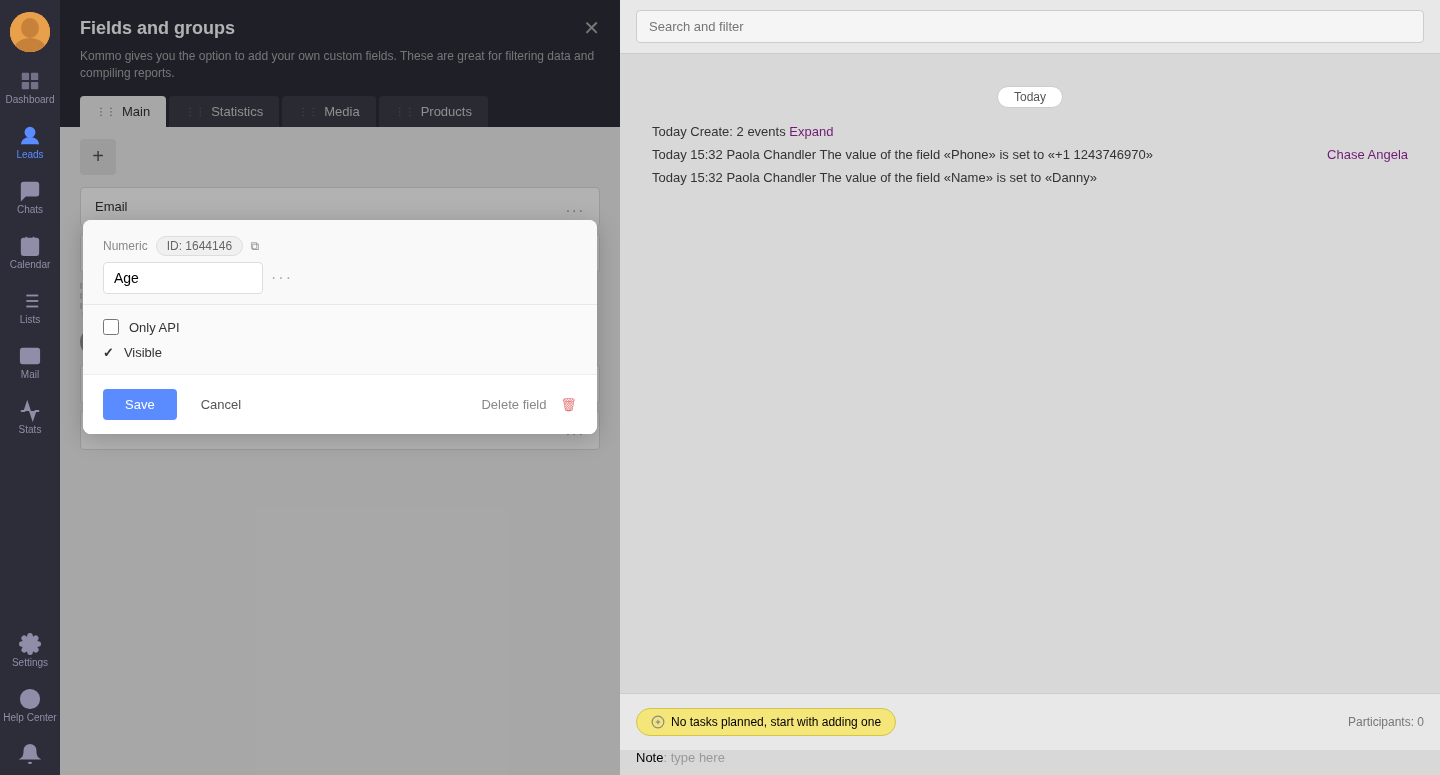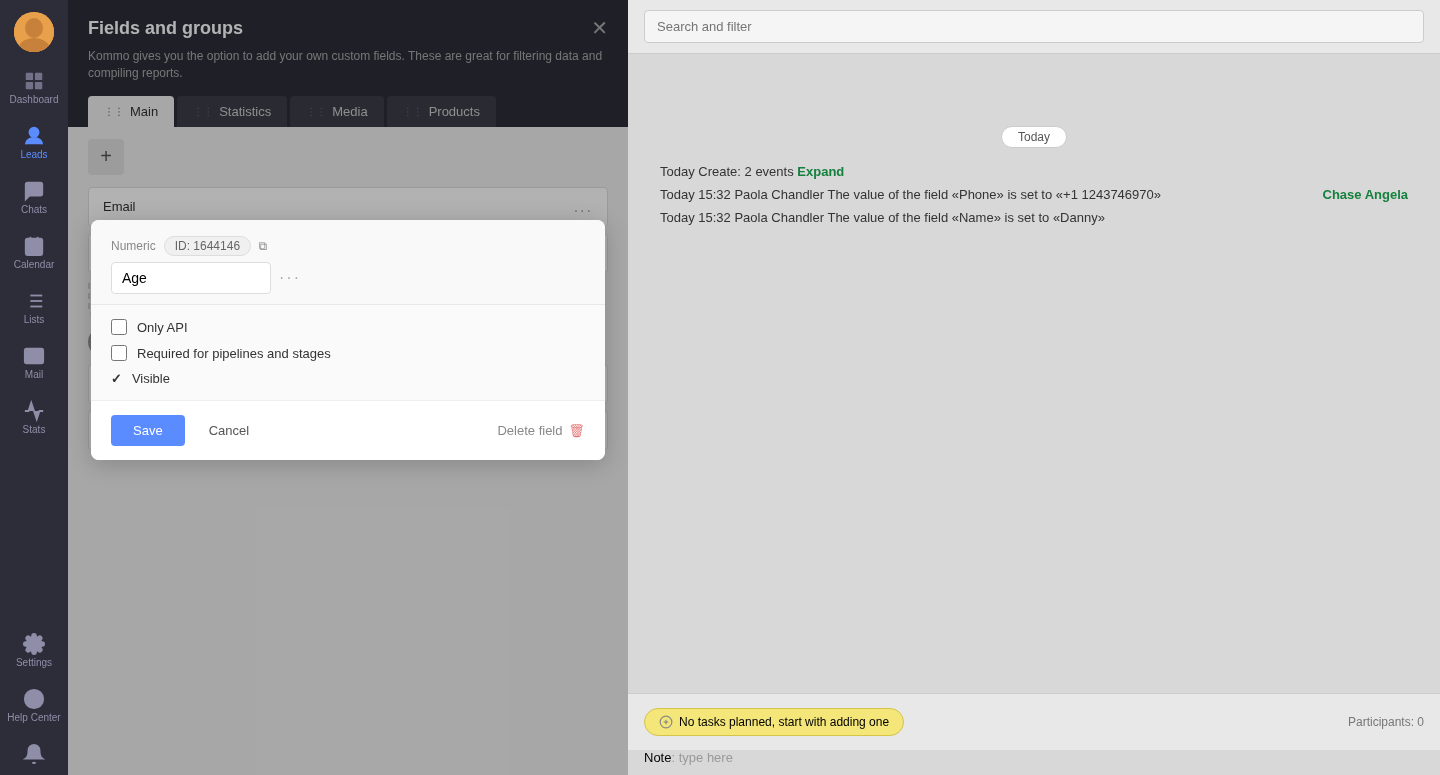--- a/index.html
+++ b/index.html
@@ -1,20 +1,20 @@
 <!DOCTYPE html>
 <html><head>
   <meta charset="utf-8">
   <style>
     * { box-sizing: border-box; margin: 0; padding: 0; }
     body { font-family: -apple-system, BlinkMacSystemFont, 'Segoe UI', sans-serif; background: #c8c8c8; width: 1440px; height: 775px; overflow: hidden; display: flex; }
 
     
     .sidebar {
-      width: 68px;
+      width: 60px;
       background: #2d2d3a;
       display: flex;
       flex-direction: column;
       align-items: center;
       flex-shrink: 0;
       height: 775px;
     }
     .sidebar-avatar {
       width: 40px; height: 40px; border-radius: 50%; background: #e8a04a; margin: 12px auto 8px; overflow: hidden; cursor: pointer;
     }
@@ -96,29 +96,29 @@
       background: #e8e8e8;
       padding: 10px 16px;
       display: flex;
       align-items: center;
       gap: 10px;
       border-bottom: 1px solid #ccc;
     }
     .search-bar {
       flex: 1; padding: 8px 12px; border: 1px solid #ccc; border-radius: 4px; font-size: 13px; background: #f5f5f5; color: #000000;
     }
-    .right-content { flex: 1; padding: 32px; overflow-y: auto; margin-top: 40px; }
+    .right-content { flex: 1; padding: 32px; overflow-y: auto; }
     .today-pill {
       display: flex; justify-content: center; margin-bottom: 16px;
     }
     .today-label {
       background: white; border: 1px solid #ccc; border-radius: 20px; padding: 3px 16px; font-size: 12px; color: #555;
     }
     .activity-item { font-size: 13px; color: #333; margin-bottom: 8px; display: flex; justify-content: space-between; }
-    .activity-link { color: #15803d; text-decoration: none; font-weight: bold; }
+    .activity-link { color: #701a75; text-decoration: none; }
 
     .bottom-bar {
       padding: 14px 16px; border-top: 1px solid #ccc; background: #e8e8e8; display: flex; align-items: center; gap: 10px;
     }
     .task-btn {
       background: #f5e67a; border: 1px solid #d4c44a; border-radius: 20px; padding: 6px 14px; font-size: 12px; cursor: pointer; display: flex; align-items: center; gap: 6px;
     }
     .participants-label { margin-left: auto; font-size: 12px; color: #777; }
     .note-area { padding: 0 16px 10px; font-size: 13px; color: #999; }
     .note-link { color: #000000; }
@@ -177,21 +177,21 @@
     .modal-footer {
       padding: 14px 20px; display: flex; align-items: center; gap: 10px; background: white; border-top: 1px solid #eee;
     }
     .btn-save {
       background: #5b8cff; color: white; border: none; border-radius: 4px; padding: 8px 22px; font-size: 13px; cursor: pointer; font-weight: 500;
     }
     .btn-cancel {
       background: none; border: none; font-size: 13px; color: #555; cursor: pointer; padding: 8px 14px;
     }
     .btn-delete {
-      margin-left: auto; background: none; border: none; font-size: 13px; color: #888; cursor: pointer; display: flex; align-items: center; gap: 6px;
+      margin-left: auto; background: none; border: none; font-size: 13px; color: #888; cursor: pointer; display: flex; align-items: center; gap: 14px;
     }
     .delete-icon { color: #e57373; }
 
     
     .icon-svg { width: 22px; height: 22px; fill: currentColor; }
   </style>
 </head>
 <body>
 
 <div class="sidebar">
@@ -370,24 +370,20 @@
         </div>
       </div>
 
 
       <div class="modal-options">
         <div class="modal-option">
           <input type="checkbox" style="">
           <span>Only API</span>
         </div>
         <div class="modal-option">
-          <input type="checkbox" style="">
-          <span>Required for pipelines and stages</span>
-        </div>
-        <div class="modal-option">
           <span class="checkmark-icon">✓</span>
           <span>Visible</span>
         </div>
       </div>
 
       <div class="modal-footer">
         <button class="btn-save">Save</button>
         <button class="btn-cancel">Cancel</button>
         <button class="btn-delete">
           <span>Delete field</span>

